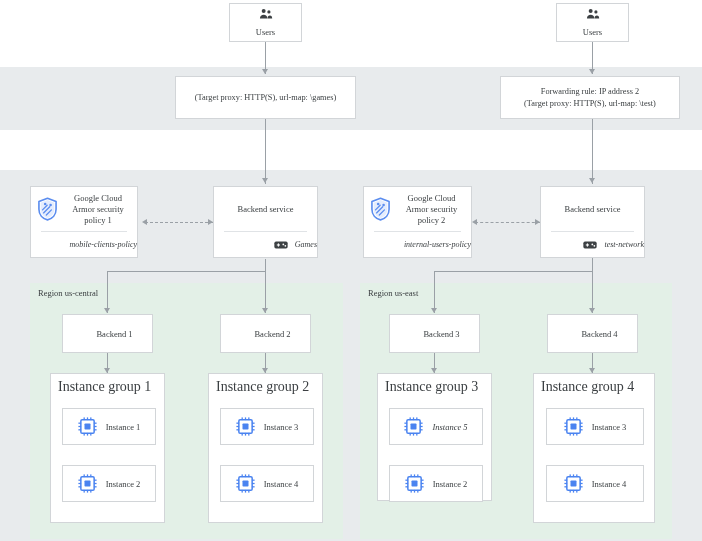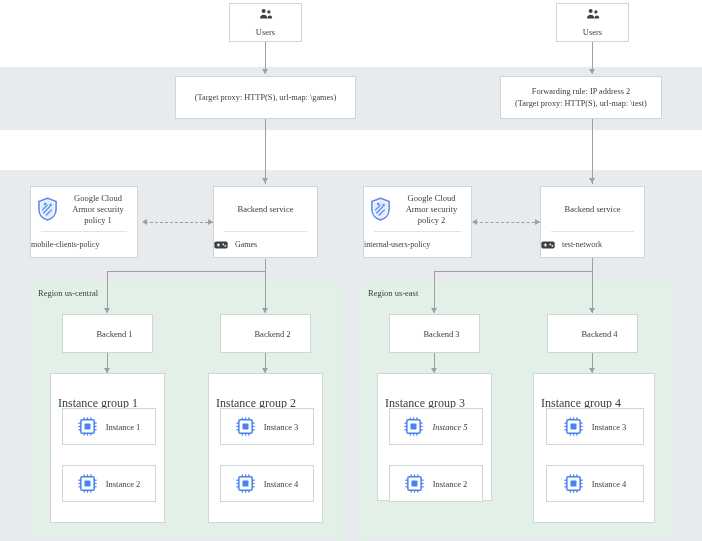--- a/index.html
+++ b/index.html
@@ -44,34 +44,34 @@
 
   
   .split-box{display:flex;flex-direction:column;}
   .split-top{
     flex:1;display:flex;align-items:center;justify-content:center;
     padding:0 6px;gap:7px;
   }
   .split-top .ttl{font-size:8.5px;line-height:11px;text-align:center;}
   .divider{height:1px;background:#e0e3e6;margin:0 10px;}
   .split-bottom{
-    height:25px;display:flex;align-items:center;justify-content:flex-start;gap:7px;
+    height:25px;display:flex;align-items:center;justify-content:flex-end;gap:7px;font-style:italic;
   }
   .split-bottom .sub{font-size:8px;}
 
   
   .backend-box{display:flex;align-items:center;justify-content:center;padding-left:14px;}
   .backend-box .lbl{font-size:8.5px;}
 
   
   .igroup{
     position:absolute;background:#ffffff;border:1px solid #d2d5d8;
     box-sizing:border-box;
   }
-  .igroup-label{position:absolute;left:7px;top:22px;font-size:12px;}
+  .igroup-label{position:absolute;left:7px;top:5px;font-size:14px;}
 
   
   .inst-box{
     position:absolute;background:#ffffff;border:1px solid #d2d5d8;
     box-sizing:border-box;display:flex;align-items:center;
     justify-content:center;gap:9px;
   }
   .inst-box .lbl{font-size:8.5px;}
 
   
@@ -182,21 +182,21 @@
     </span>
     <span class="lbl">Users</span>
   </div>
 
   <div class="box fwd-box" style="left:175px;top:76px;width:181px;height:43px;">
     <div class="txt">
       <div>(Target proxy: HTTP(S), url-map: \games)</div>
     </div>
   </div>
 
-  <div class="box fwd-box" style="left:500px;top:76px;width:162px;height:43px;">
+  <div class="box fwd-box" style="left:500px;top:76px;width:180px;height:43px;">
     <div class="txt">
       <div>Forwarding rule: IP address 2</div>
       <div>(Target proxy: HTTP(S), url-map: \test)</div>
     </div>
   </div>
 
   <div class="box split-box" style="left:30px;top:186px;width:108px;height:72px;">
     <div class="split-top">
       <span class="icon">
         <svg width="21" height="24" viewBox="0 0 24 28">

